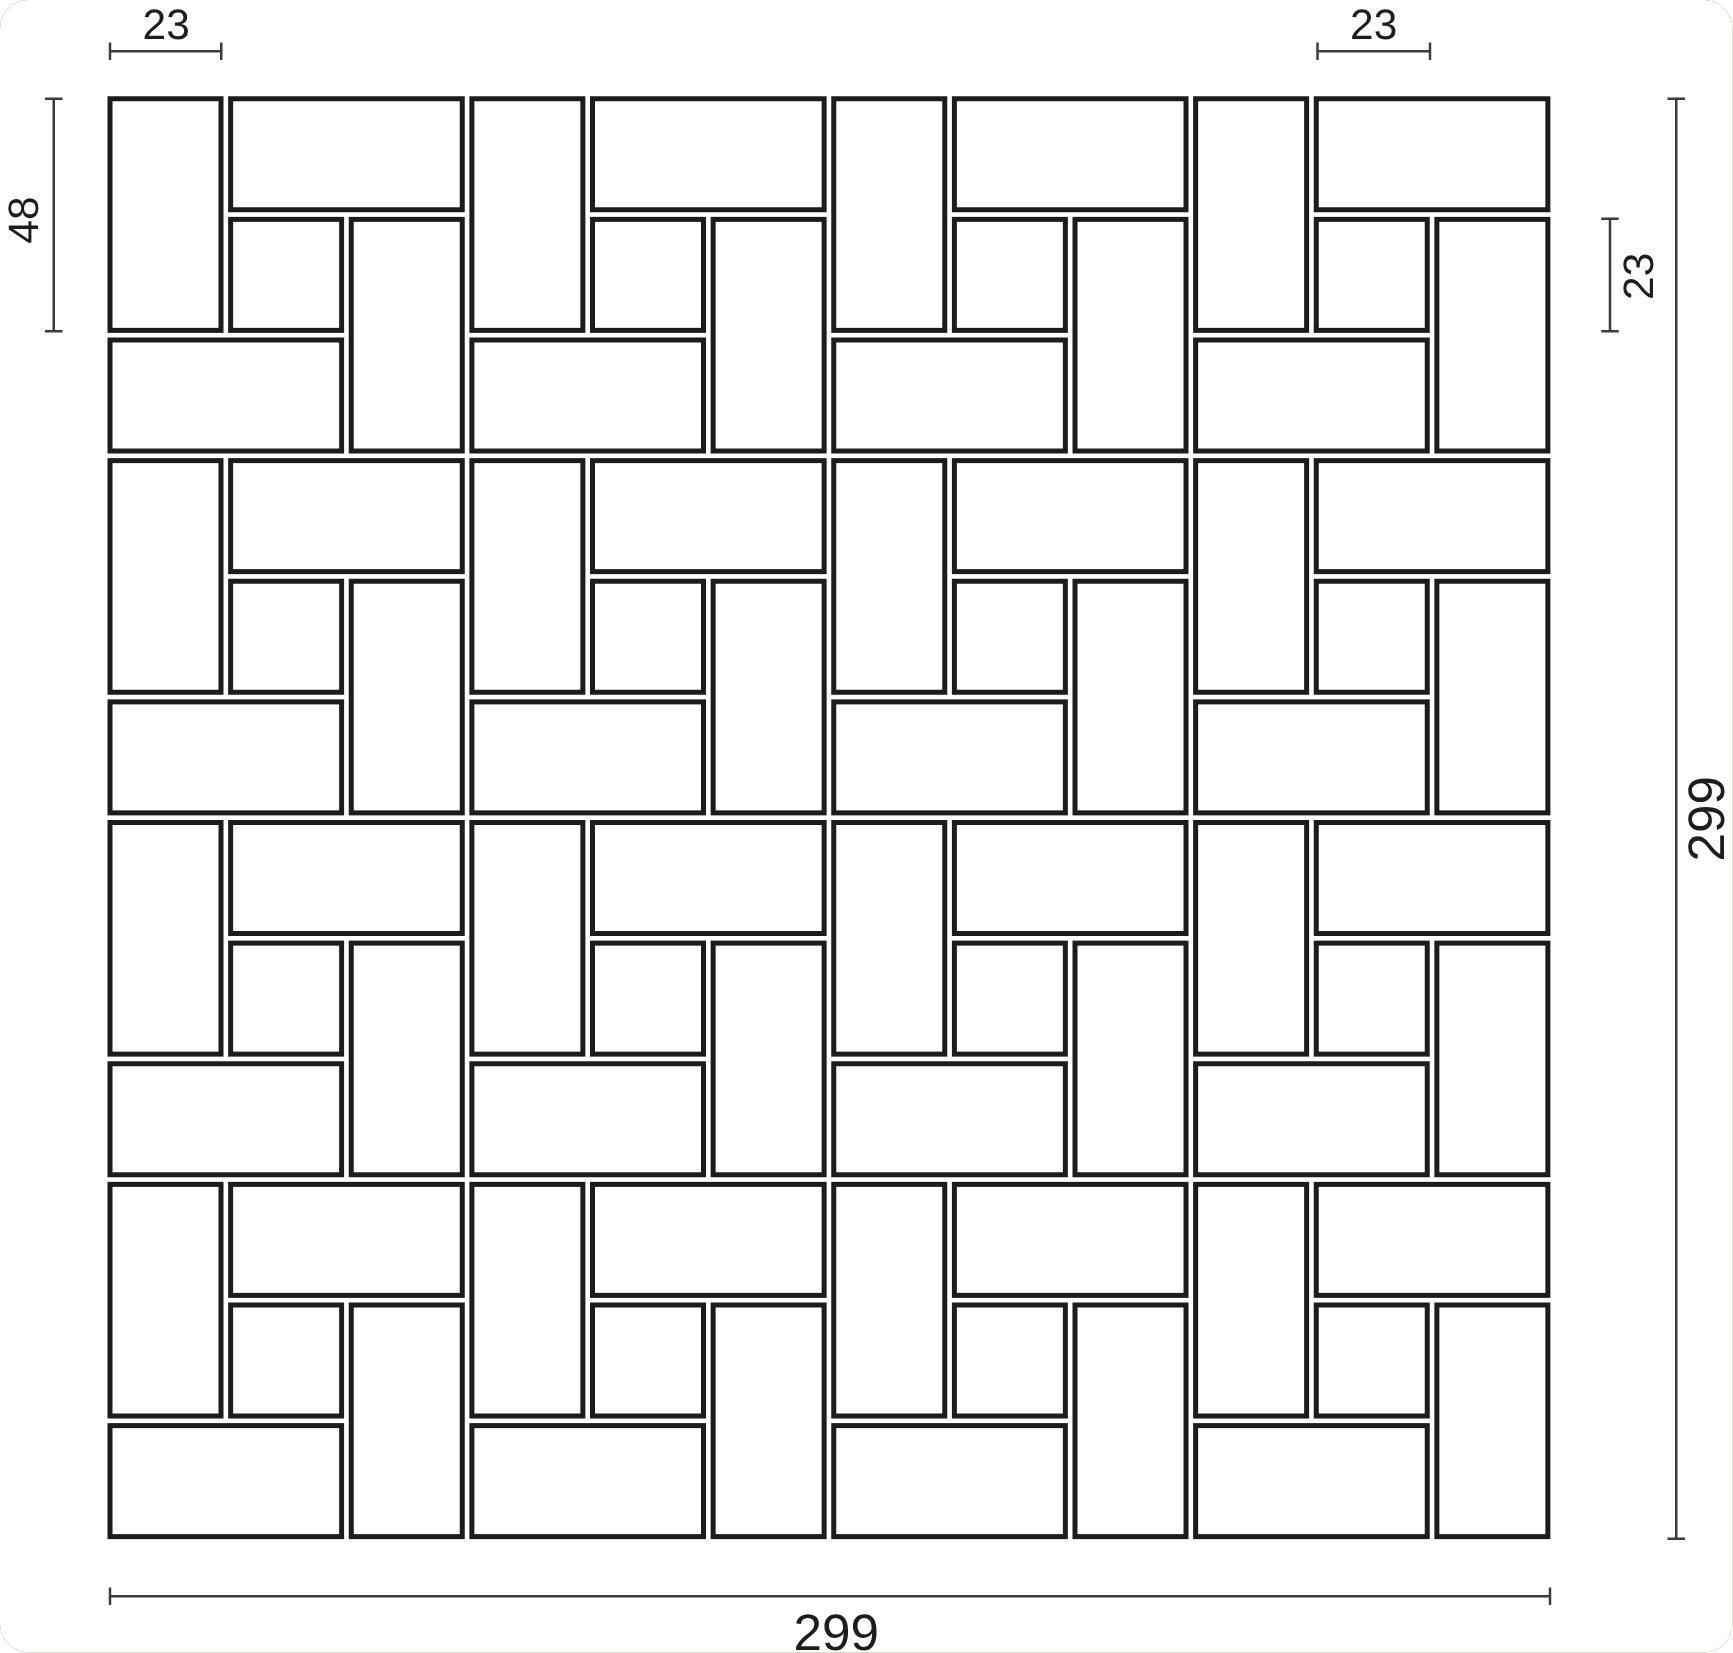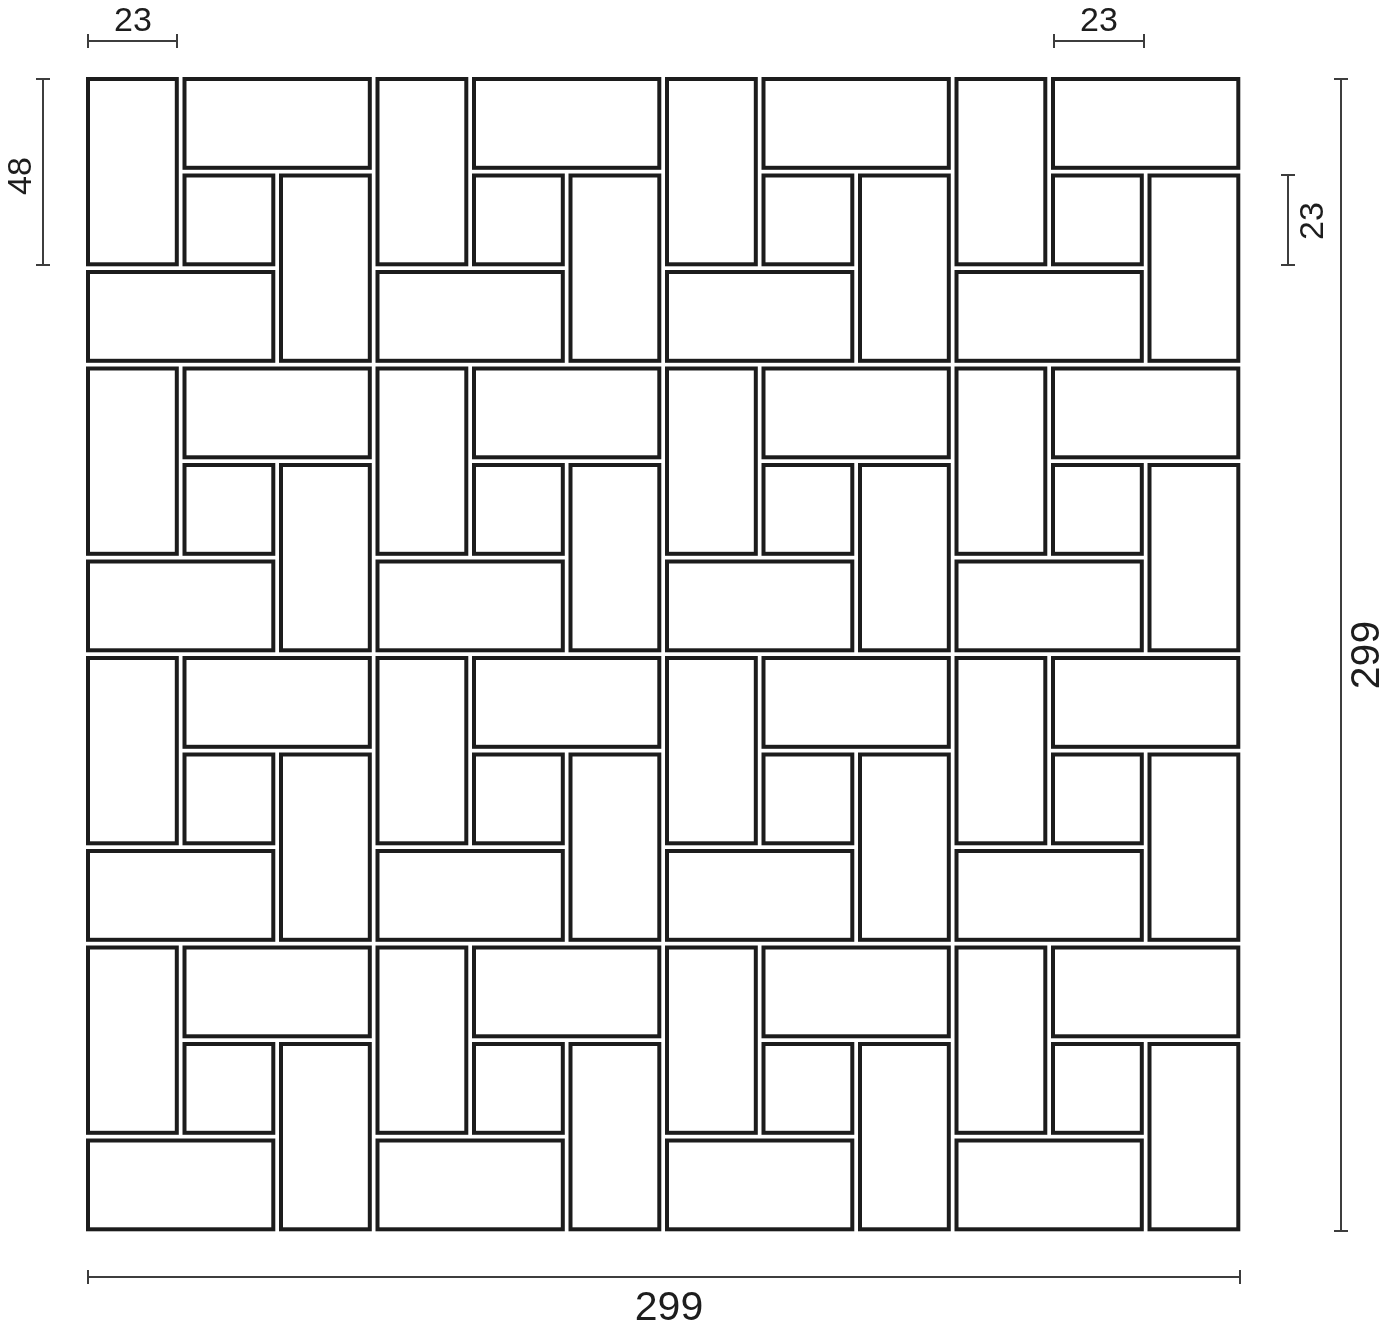--- a/index.html
+++ b/index.html
@@ -6,20 +6,21 @@
     margin: 0;
     padding: 0;
     background: #ffffff;
   }
   .canvas {
     position: relative;
     width: 1386px;
     height: 1322px;
     background: #4d7c0f;
     overflow: hidden;
+    border-radius: 23px;
   }
   svg text {
     font-family: "Liberation Sans", sans-serif;
   }
 </style>
 </head>
 <body>
 
 <div class="canvas">
   <svg id="drawing" width="1386" height="1322" viewBox="0 0 1386 1322" xmlns="http://www.w3.org/2000/svg">

